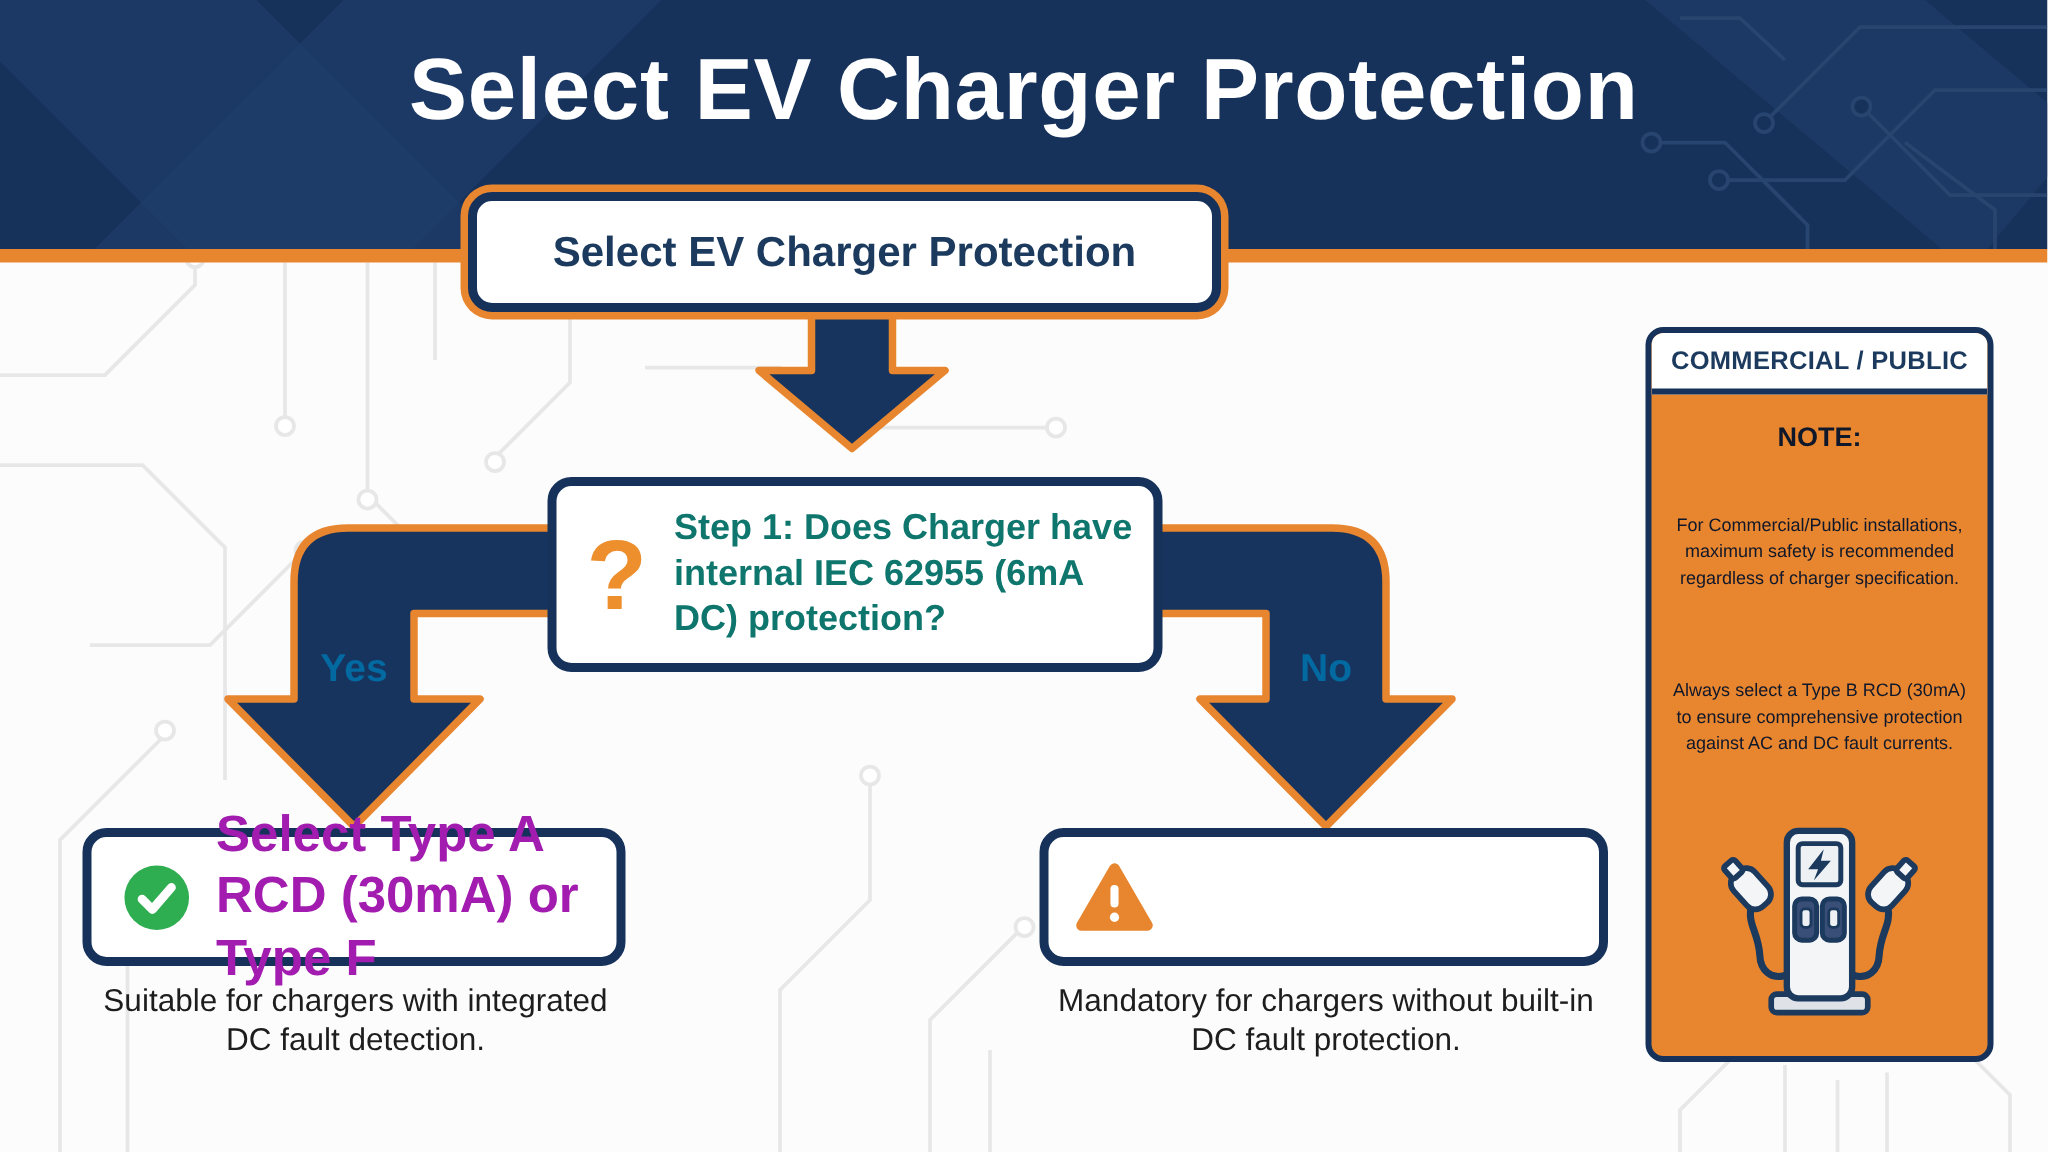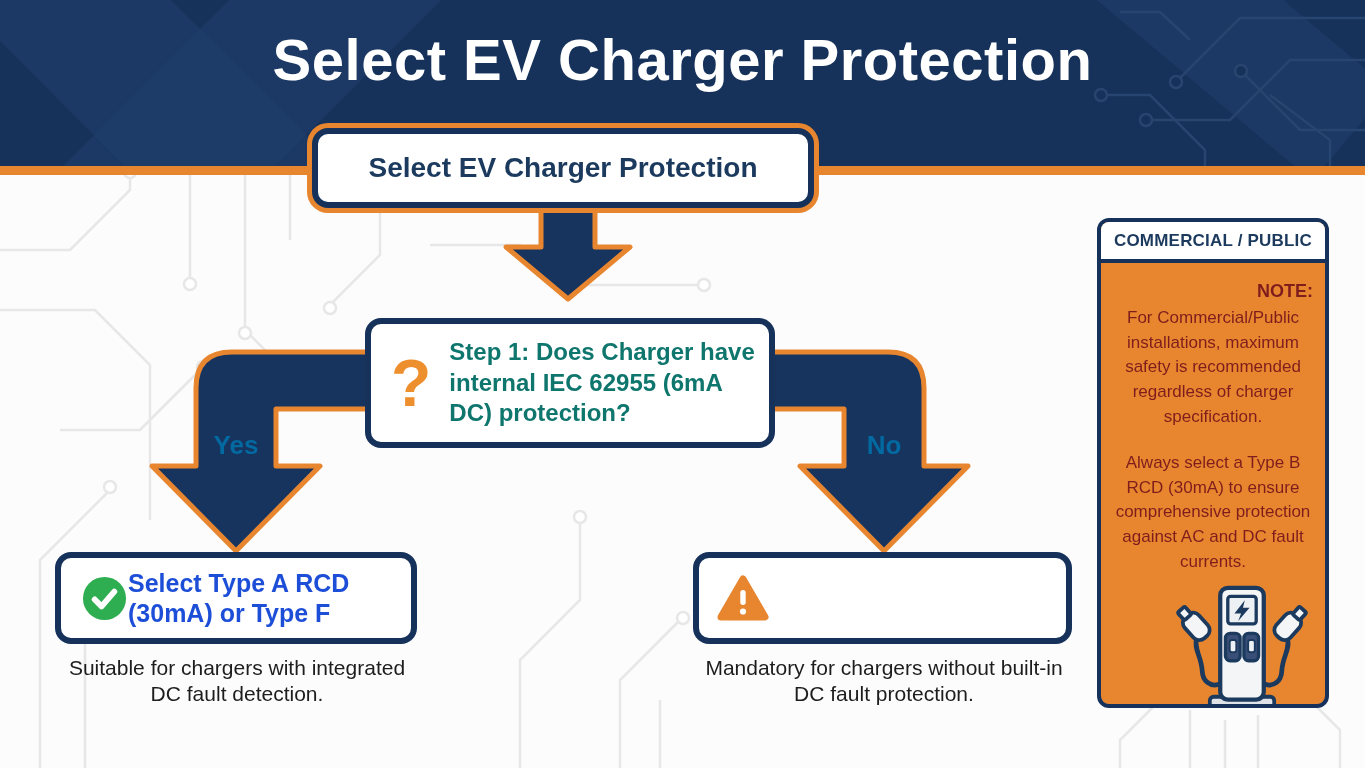--- a/index.html
+++ b/index.html
@@ -31,37 +31,37 @@
     box-sizing:border-box;display:flex;align-items:center;justify-content:center;z-index:3;}
   .start-box{left:312px;top:128px;width:502px;height:80px;box-shadow:0 0 0 5px #e8862f;}
   .start-box .label{color:#1b3a5e;font-size:28px;font-weight:700;}
   .question-box{left:365px;top:318px;width:410px;height:130px;justify-content:flex-start;padding:0 14px 0 20px;}
   .qmark{color:#ee8f2e;font-size:66px;font-weight:700;line-height:1;margin-right:18px;flex:0 0 auto;}
   .question-text{color:#0f766e;font-size:24px;font-weight:700;line-height:1.28;max-width:312px;}
 
   .result-box{height:92px;}
   .result-a{left:55px;top:552px;width:362px;justify-content:flex-start;padding:0 10px 0 20px;}
   .result-b{left:693px;top:552px;width:379px;justify-content:flex-start;padding:0 10px 0 18px;}
-  .result-title{color:#1d4ed8;font-size:25px;font-weight:700;line-height:1.22;}
+  .result-title{color:#a21caf;font-size:34px;font-weight:700;line-height:1.22;margin-left:16px;}
   .result-icon{flex:0 0 auto;display:block;}
 
   .caption{position:absolute;z-index:3;text-align:center;color:#1d1d1d;font-size:21px;line-height:1.24;}
   .caption-a{left:52px;top:655px;width:370px;}
   .caption-b{left:698px;top:655px;width:372px;}
 
   
   .side-panel{position:absolute;left:1097px;top:218px;width:232px;height:490px;z-index:3;
     border:4px solid #16325b;border-radius:12px;box-sizing:border-box;overflow:hidden;background:#e8862f;
     display:flex;flex-direction:column;}
   .side-panel-header{background:#ffffff;border-bottom:4px solid #16325b;padding:9px 4px 8px 4px;
     text-align:center;color:#1b3a5e;font-size:17px;font-weight:700;letter-spacing:.2px;}
-  .side-panel-body{flex:1;padding:12px 12px 10px 12px;text-align:center;color:#7f1d1d;
-    display:flex;flex-direction:column;align-items:flex-end;}
+  .side-panel-body{flex:1;padding:12px 12px 10px 12px;text-align:center;color:#0f172a;
+    display:flex;flex-direction:column;align-items:center;gap:36px;}
   .note-title{font-size:18px;font-weight:700;margin:6px 0 2px 0;}
-  .note-par{font-size:17px;line-height:1.45;margin:2px 0 0 0;}
+  .note-par{font-size:12px;line-height:1.45;margin:2px 0 0 0;}
   .note-par.second{margin-top:22px;}
   .charger-icon-wrap{margin-top:10px;}
 </style>
 </head>
 <body>
 
 <div class="stage">
 
   <svg class="bg-circuit" width="1365" height="768">
     <g stroke="#e7e7e7" stroke-width="2.5" fill="none">

